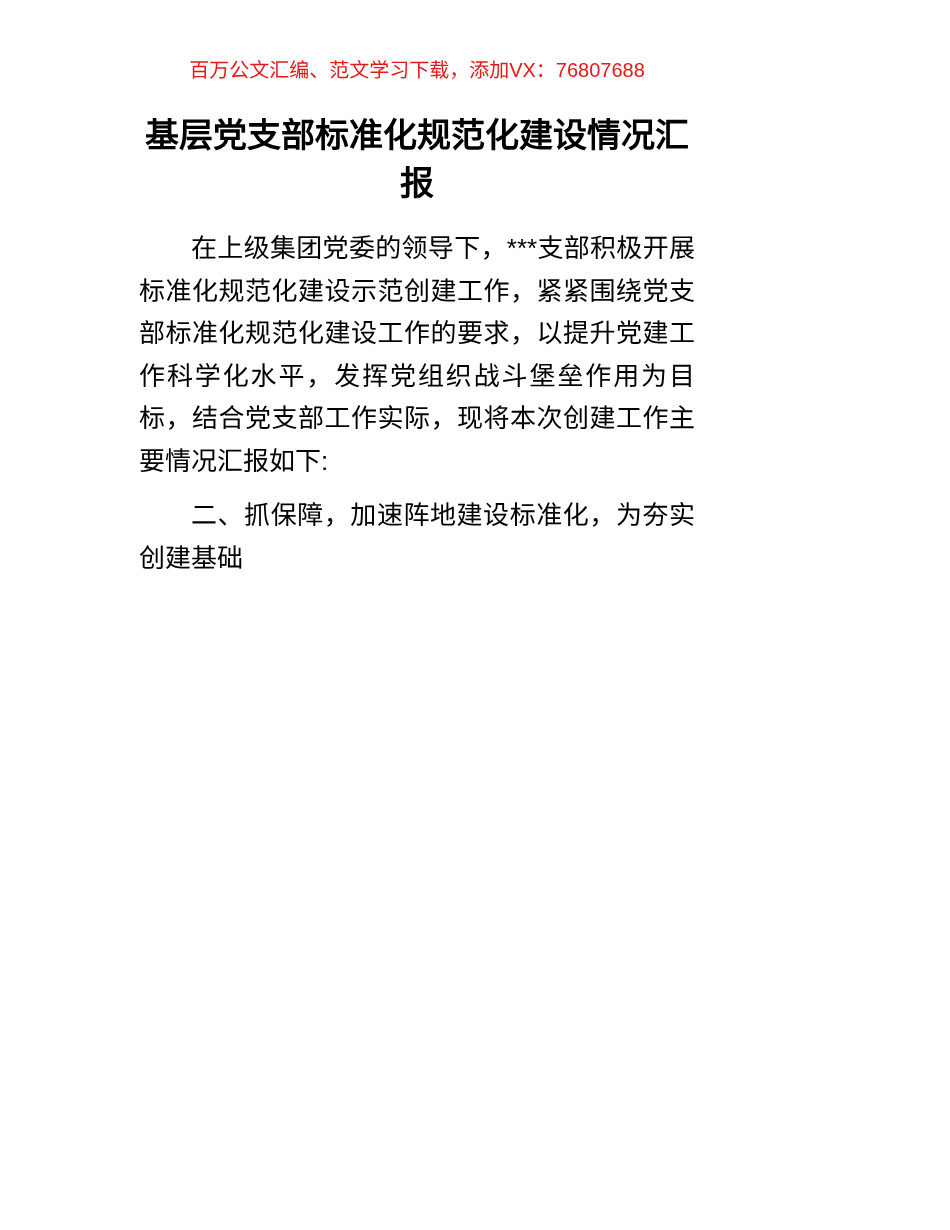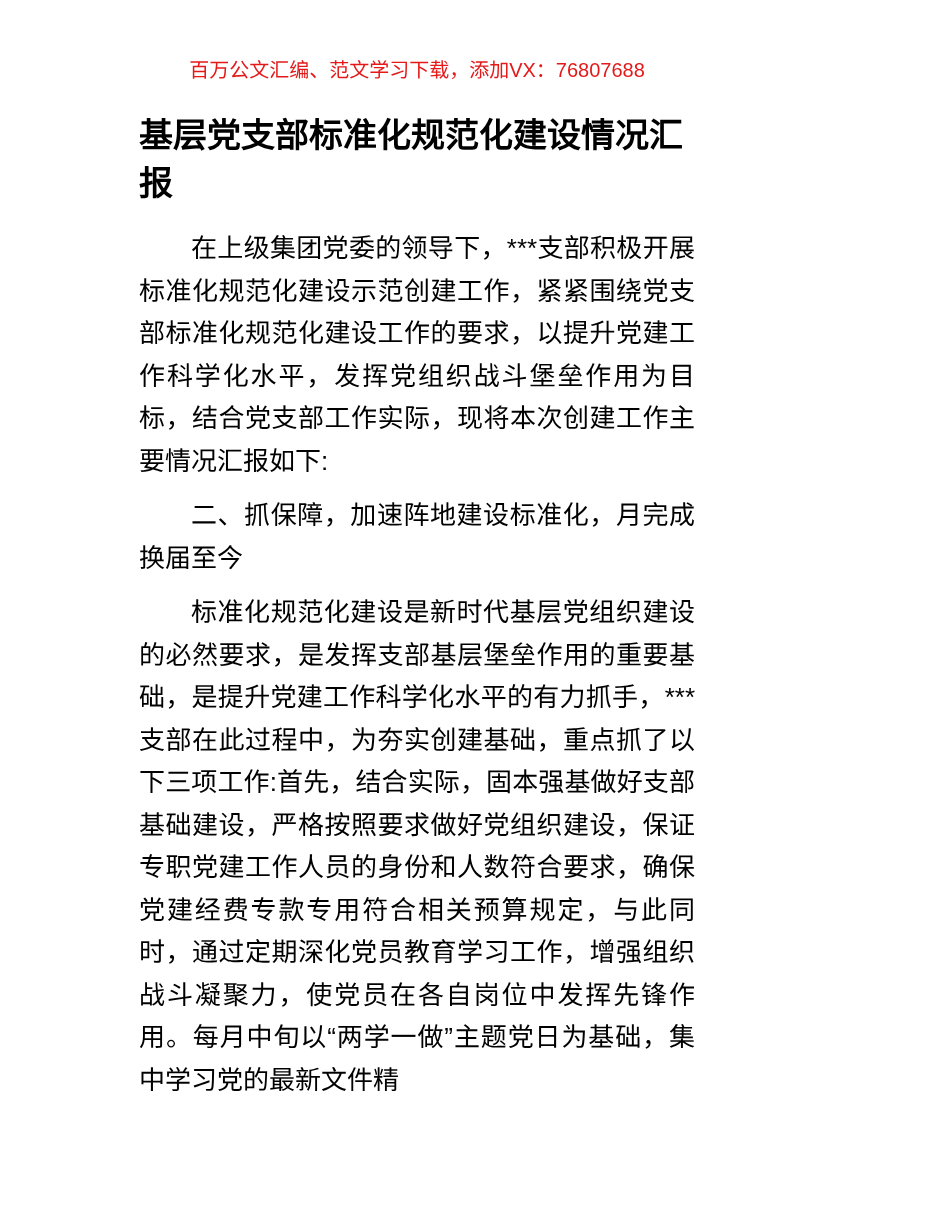--- a/index.html
+++ b/index.html
@@ -26,20 +26,21 @@
     line-height: 26px;
     text-align: center;
     color: #e41a1a; 
     font-weight: 400;
     white-space: nowrap;
   }
   .title {
     font-size: 34px;
     line-height: 48px;
     font-weight: 700;
+    text-align: center;
     margin: 28px 0 20px 0;
     color: #000000;
   }
   .para {
     font-size: 26px;
     line-height: 42.5px;
     margin: 12px 0 11px 0;
     text-align: justify;
     text-justify: inter-ideograph;
     text-indent: 2em;
@@ -54,17 +55,16 @@
 <div class="page">
 
   <div class="notice" style="color: rgb(228, 26, 26);">百万公文汇编、范文学习下载，添加VX：76807688</div>
 
   <h1 class="title">基层党支部标准化规范化建设情况汇报</h1>
 
   <p class="para">在上级集团党委的领导下，***支部积极开展标准化规范化建设示范创建工作，紧紧围绕党支部标准化规范化建设工作的要求，以提升党建工作科学化水平，发挥党组织战斗堡垒作用为目标，结合党支部工作实际，现将本次创建工作主要情况汇报如下:</p>
 
 
 
-  <p class="para">二、抓保障，加速阵地建设标准化，月完成换届至今</p>
+  <p class="para">二、抓保障，加速阵地建设标准化，为夯实创建基础</p>
 
-  <p class="para">标准化规范化建设是新时代基层党组织建设的必然要求，是发挥支部基层堡垒作用的重要基础，是提升党建工作科学化水平的有力抓手，***支部在此过程中，为夯实创建基础，重点抓了以下三项工作:首先，结合实际，固本强基做好支部基础建设，严格按照要求做好党组织建设，保证专职党建工作人员的身份和人数符合要求，确保党建经费专款专用符合相关预算规定，与此同时，通过定期深化党员教育学习工作，增强组织战斗凝聚力，使党员在各自岗位中发挥先锋作用。每月中旬以“两学一做”主题党日为基础，集中学习党的最新文件精</p>
 
 </div>
 
 </body></html>

